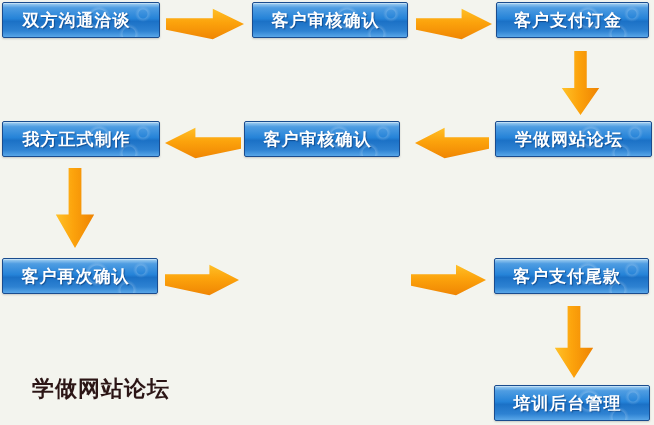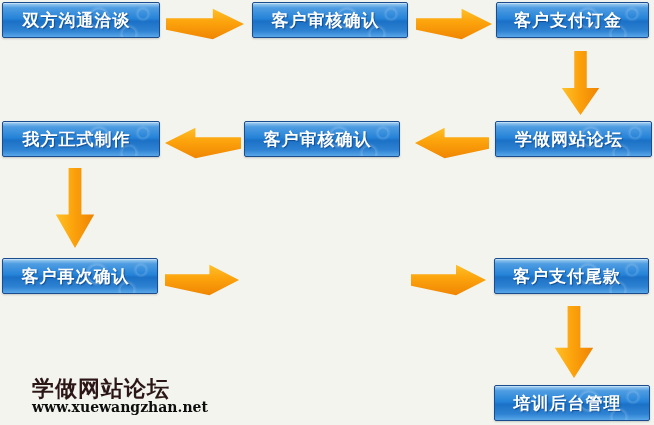--- a/index.html
+++ b/index.html
@@ -116,16 +116,15 @@
   <div class="arrow arrow-right" id="a5"></div>
   <div class="arrow arrow-right" id="a6"></div>
   <div class="box" id="b9">客户支付尾款</div>
 
   <div class="arrow arrow-down" id="aC"></div>
 
   <div class="box" id="b10">培训后台管理</div>
 
   <div id="logo">
     <div class="logo-title">学做网站论坛</div>
-    <div class="logo-url">www.xuewangzhan.net</div>
   </div>
 
 </div>
 
 </body></html>

